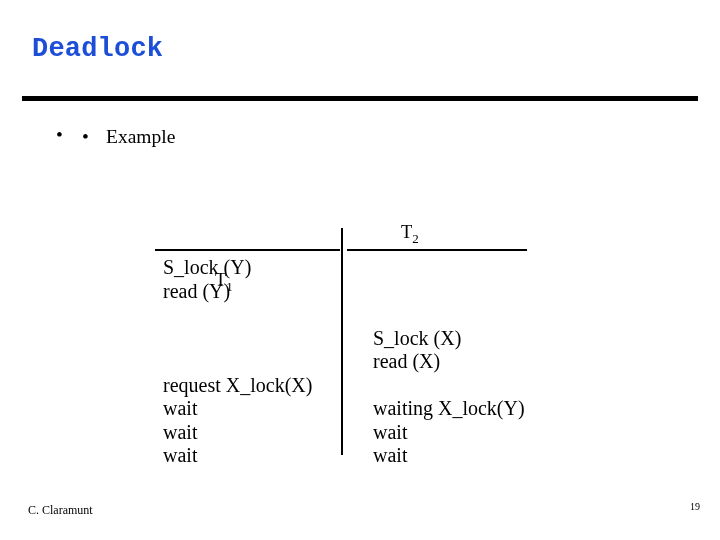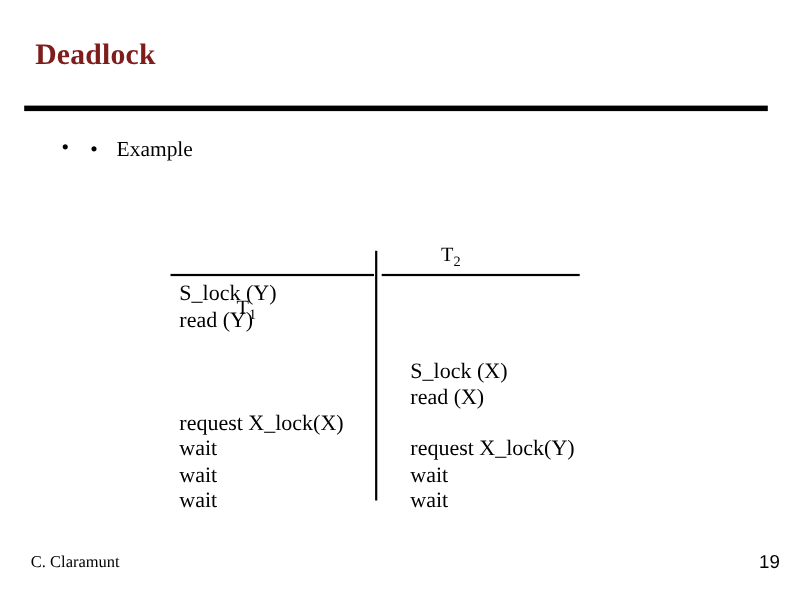--- a/index.html
+++ b/index.html
@@ -22,22 +22,22 @@
     width: 720px;
     height: 540px;
   }
   .slide-title {
     position: absolute;
     left: 32px;
     top: 34px;
     font-size: 27px;
     font-weight: bold;
     letter-spacing: 0.2px;
-    color: #7f1d1d;
-    font-family: Liberation Serif, serif;
+    color: #1d4ed8;
+    font-family: Liberation Mono, monospace;
   }
   .title-rule {
     position: absolute;
     left: 22px;
     top: 96px;
     width: 676px;
     height: 5px;
     background: #000000;
   }
   .bullets {
@@ -122,29 +122,29 @@
     line-height: 23.5px;
     font-family: "Liberation Serif", serif;
     white-space: pre;
   }
   .col-left { left: 8px; top: 34px; }
   .col-right { left: 218px; top: 34px; }
   .footer-author {
     position: absolute;
     left: 28px;
     top: 503px;
-    font-size: 15px;
+    font-size: 12px;
     font-family: "Liberation Serif", serif;
   }
   .footer-page {
     position: absolute;
     left: 690px;
     top: 501px;
-    font-size: 17px;
-    font-family: Liberation Sans, sans-serif;
+    font-size: 10px;
+    font-family: Liberation Serif, serif;
   }
 </style>
 </head>
 <body>
 
 <div class="slide">
 
   <div class="slide-title">Deadlock</div>
   <div class="title-rule"></div>
 
@@ -174,21 +174,21 @@
 request X_lock(X)
 wait
 wait
 wait</div>
     <div class="col col-right">
 
 
 S_lock (X)
 read (X)
 
-request X_lock(Y)
+waiting X_lock(Y)
 wait
 wait</div>
   </div>
 
   <div class="footer-author">C. Claramunt</div>
   <div class="footer-page">19</div>
 
 </div>
 
 </body></html>

